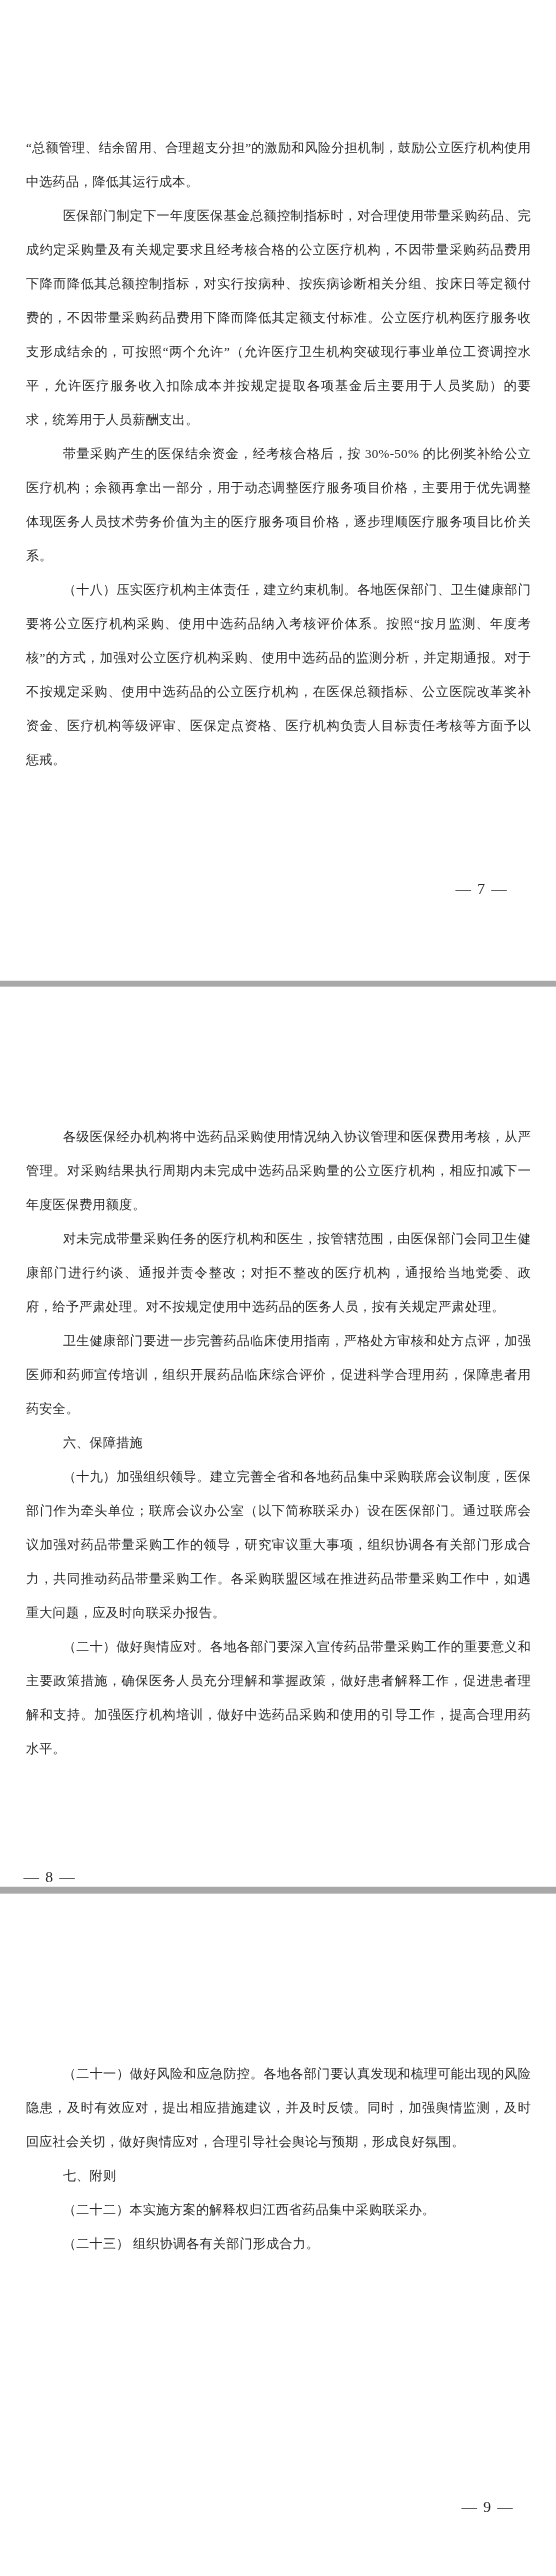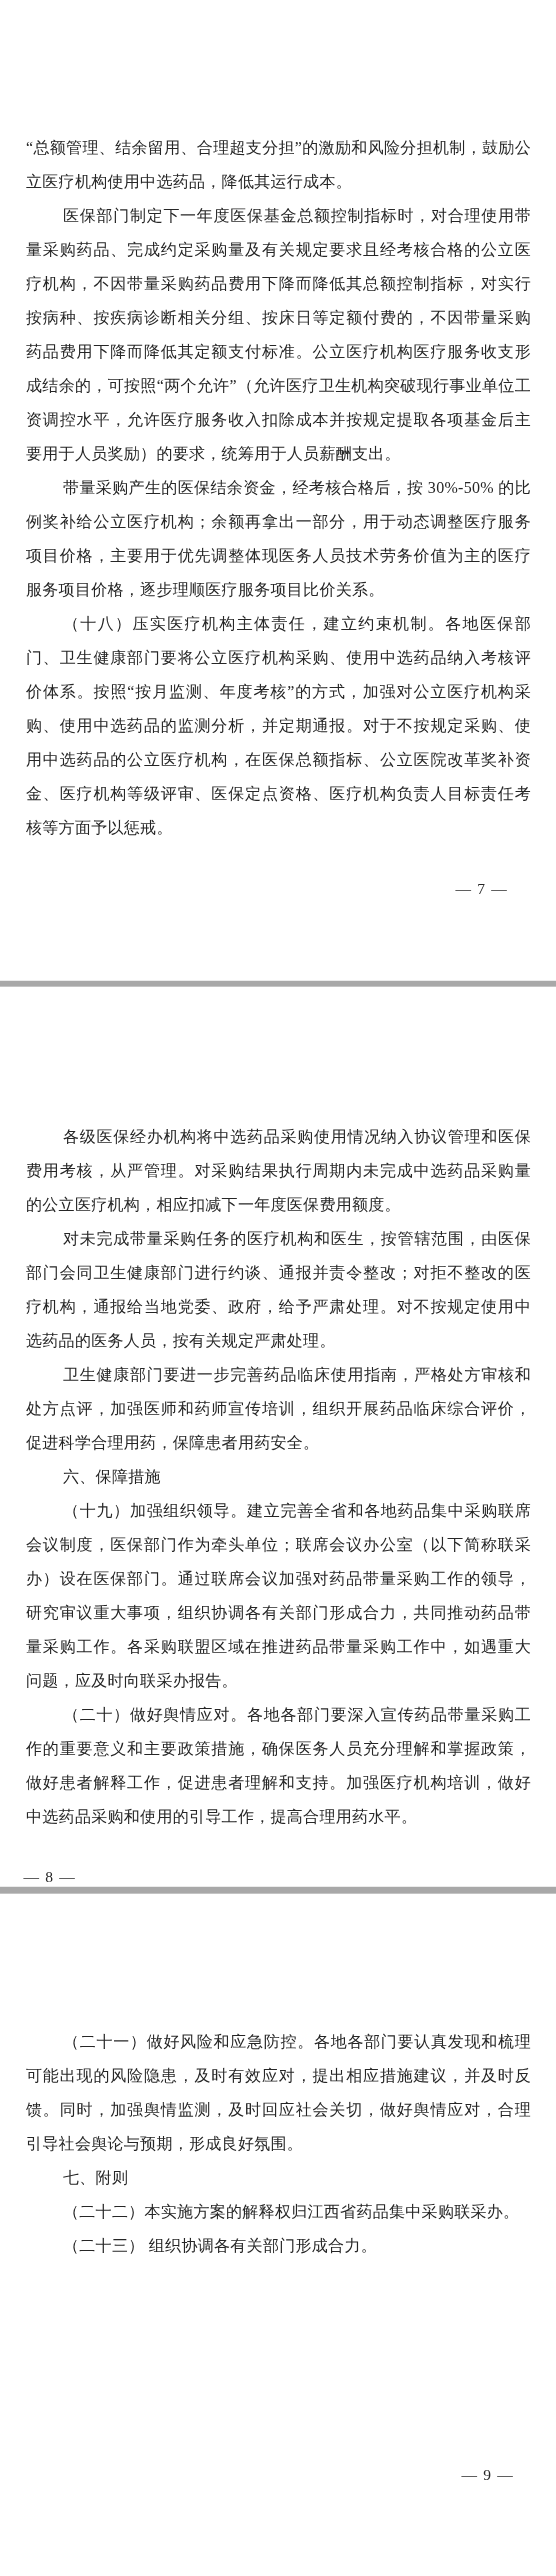--- a/index.html
+++ b/index.html
@@ -19,21 +19,21 @@
     background: #ffffff;
     overflow: hidden;
     box-sizing: border-box;
   }
   .page .content {
     padding-left: 26px;
     padding-right: 26px;
   }
   .para {
     margin: 0;
-    font-size: 16px;
+    font-size: 13px;
     line-height: 34px;
     color: #262626;
     text-align: justify;
     letter-spacing: 0.3px;
   }
   .para.indent {
     text-indent: 37px;
   }
   .bold {
     font-weight: normal;
@@ -54,21 +54,21 @@
   }
   
   #page-7 { height: 980px; }
   #page-7 .content { padding-top: 131px; }
   #page-7 .page-number { top: 880px; right: 49px; }
 
   #page-8 { height: 899px; }
   #page-8 .content { padding-top: 133px; }
   #page-8 .page-number { top: 881px; left: 23.5px; }
 
-  #page-9 { height: 601px; }
+  #page-9 { height: 601px; margin-top: 32px; }
   #page-9 .content { padding-top: 131px; }
   #page-9 .page-number { top: 572px; right: 43px; }
 </style>
 </head>
 <body>
 
 <div id="doc">
     <div class="page" id="page-7">
       <div class="content">
         <p class="para"><span>“总额管理、结余留用、合理超支分担”的激励和风险分担机制，鼓励公立医疗机构使用中选药品，降低其运行成本。</span></p>

